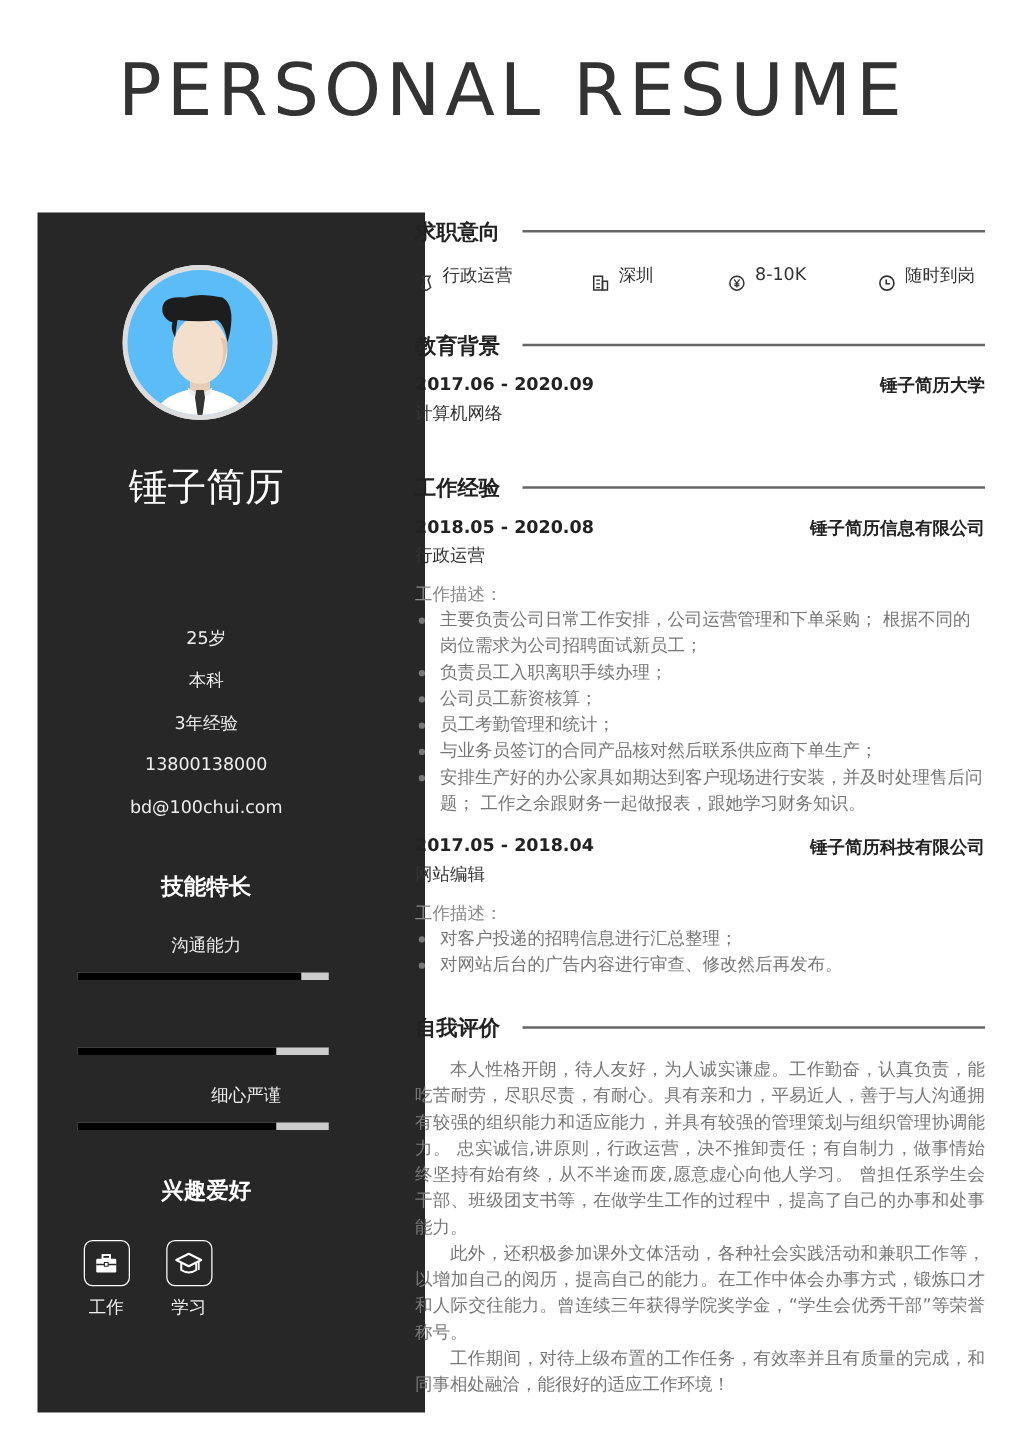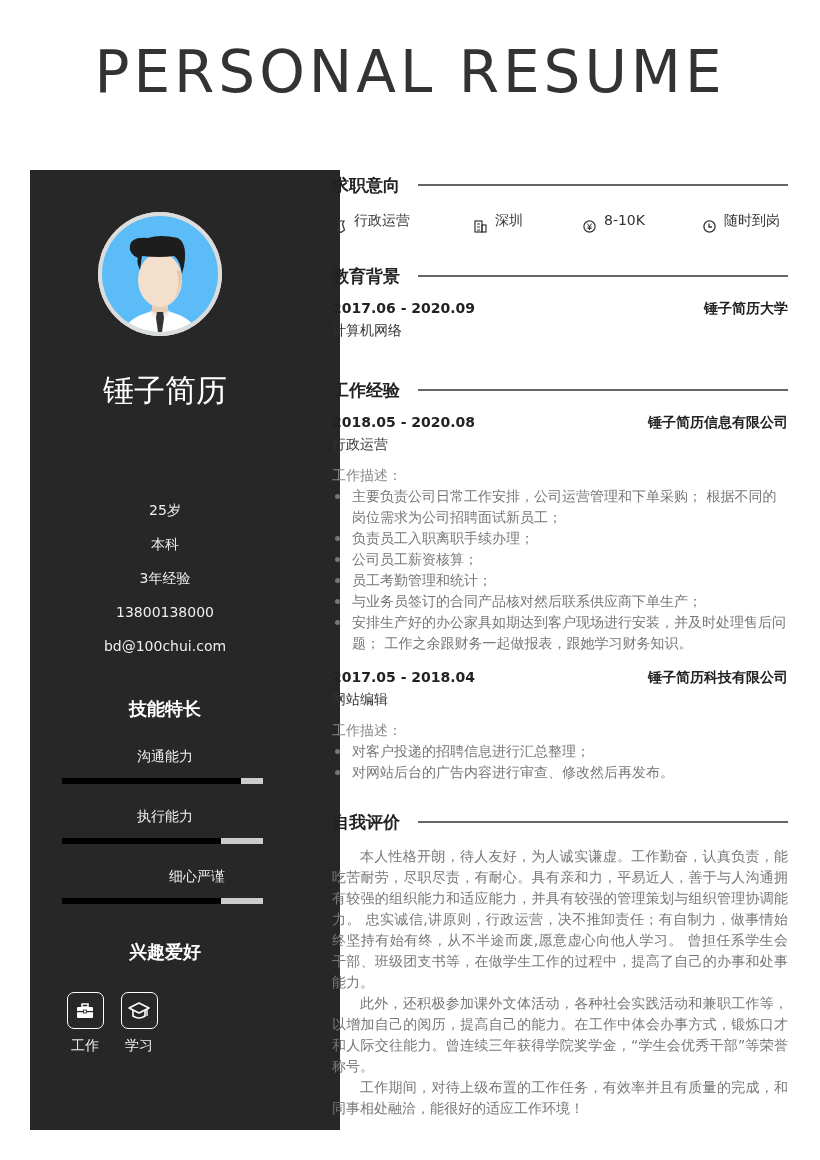--- a/index.html
+++ b/index.html
@@ -31,21 +31,21 @@
   .info-item {
     position: absolute; left: 0; width: 270px; text-align: center; font-size: 14px; color: #eee;
   }
   .skill-label {
     position: absolute; left: 0; width: 270px; text-align: center; font-size: 14px; color: #eee;
   }
   .skill-bar {
     position: absolute; left: 32px; width: 201px; height: 6px; background: #cccccc;
   }
   .skill-fill { height: 6px; background: #000; }
-  .hobbies { position: absolute; left: 36px; top: 822px; display: flex; gap: 16px; }
+  .hobbies { position: absolute; left: 36px; top: 822px; display: flex; gap: 28px; }
   .hobby { width: 38px; display: flex; flex-direction: column; align-items: center; }
   .hobby-box {
     width: 35px; height: 35px; border: 1.5px solid #fff; border-radius: 7px;
     display: flex; align-items: center; justify-content: center;
   }
   .hobby-label { font-size: 14px; color: #eee; margin-top: 8px; white-space: nowrap; }
 
   
   .main { position: absolute; left: 332px; top: 170px; width: 456px; }
   .section-head { position: absolute; left: 0; width: 456px; height: 28px; display: flex; align-items: center; }
@@ -99,21 +99,20 @@
   <div class="info-item" style="top:366px;">本科</div>
   <div class="info-item" style="top:400px;">3年经验</div>
   <div class="info-item" style="top:434px;">13800138000</div>
   <div class="info-item" style="top:468px;">bd@100chui.com</div>
 
   <div class="sb-heading" style="top:527px;">技能特长</div>
   <div class="skill-label" style="top:578px;">沟通能力</div>
   <div class="skill-bar" style="top:608px;">
       <div class="skill-fill" style="width:89%;"></div>
     </div>
-  <div class="skill-label" style="top:638px;">执行能力</div>
   <div class="skill-bar" style="top:668px;">
       <div class="skill-fill" style="width:79%;"></div>
     </div>
   <div class="skill-label" style="top:698px;margin-left:32px;">细心严谨</div>
   <div class="skill-bar" style="top:728px;">
       <div class="skill-fill" style="width:79%;"></div>
     </div>
 
   <div class="sb-heading" style="top:770px;">兴趣爱好</div>
   <div class="hobbies">

